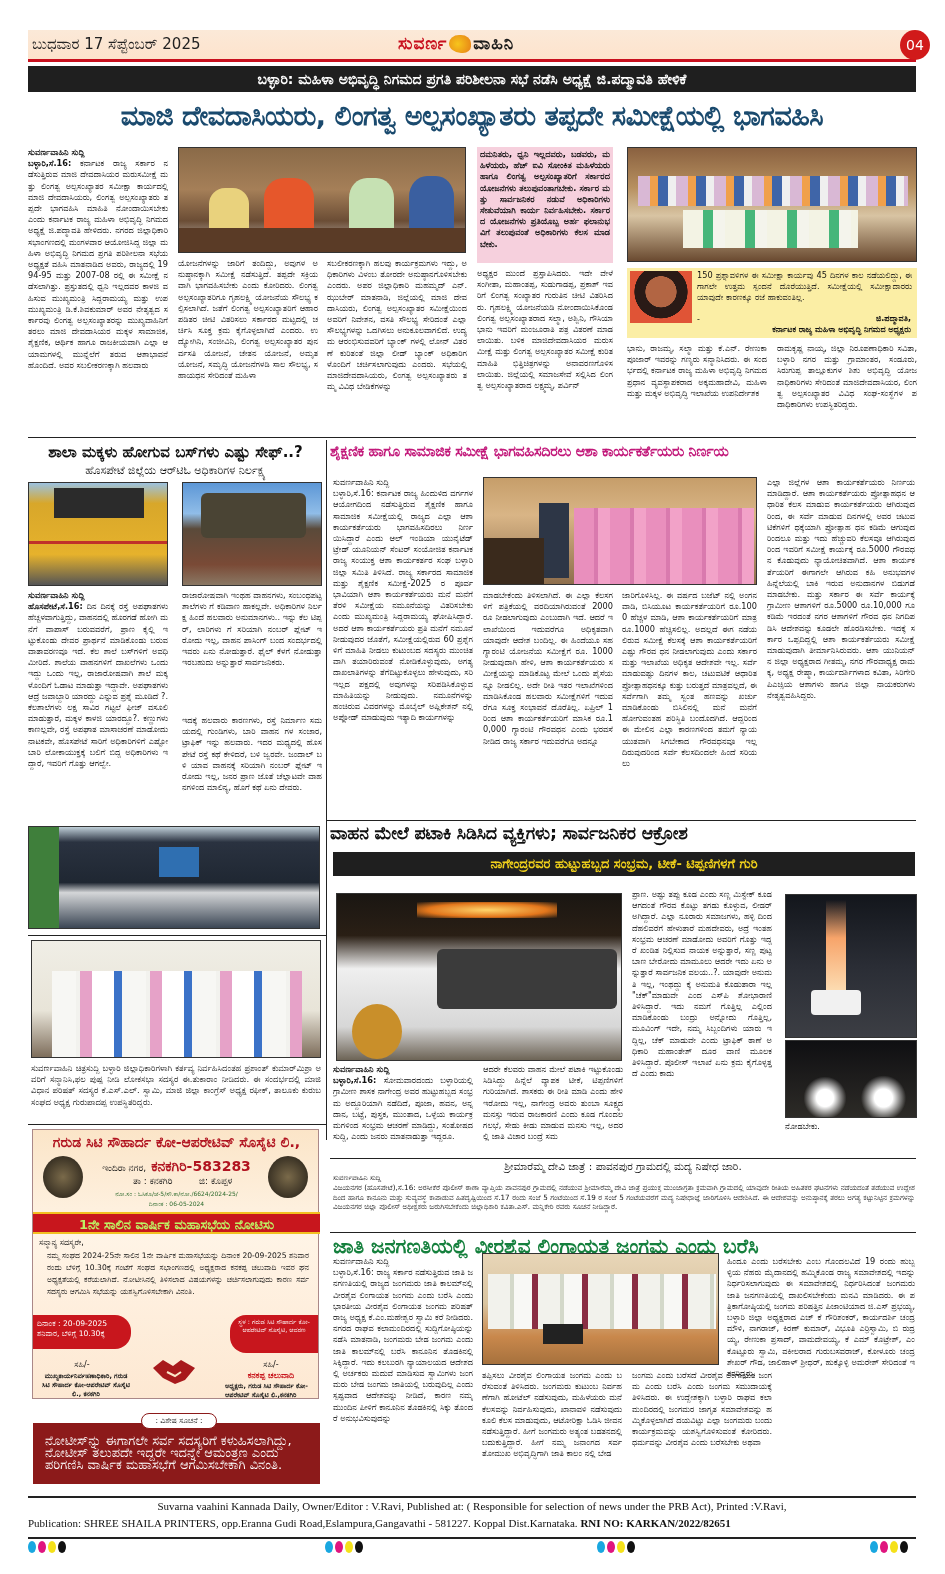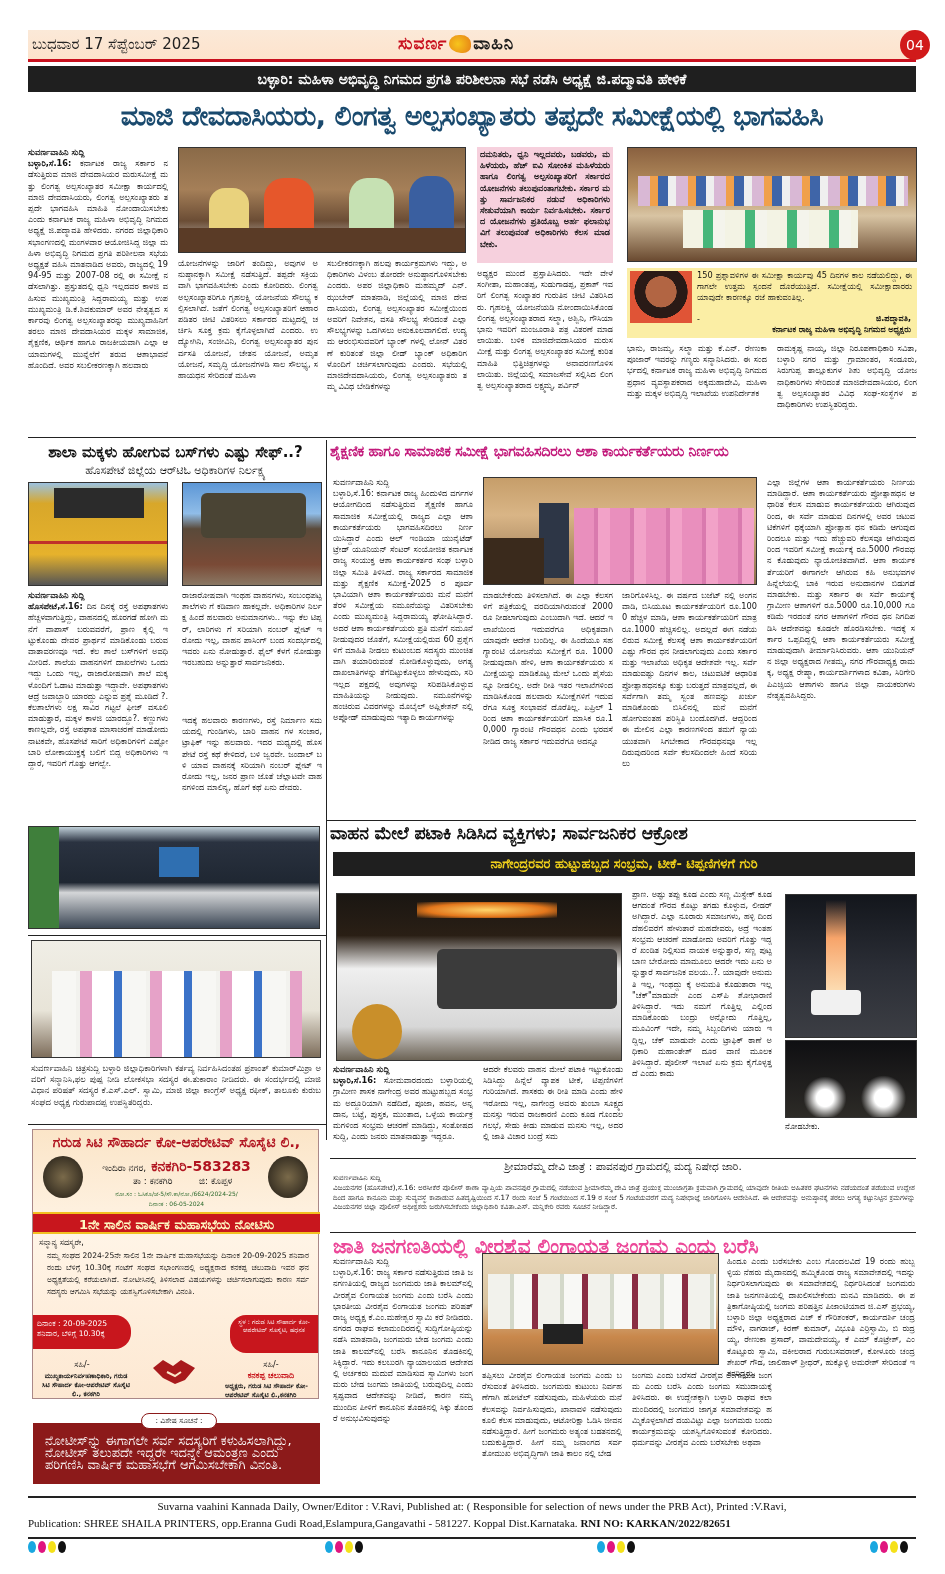--- a/index.html
+++ b/index.html
@@ -102,28 +102,28 @@
   <div class="abs" style="left:10px;top:26px;width:40px;height:42px;border-radius:50%;background:radial-gradient(circle,#7a6a4a,#1f1a14)"></div>
   <div class="abs" style="right:10px;top:26px;width:40px;height:42px;border-radius:50%;background:radial-gradient(circle,#7a6a4a,#1f1a14)"></div>
   <div class="abs" style="left:0;top:26px;width:287px;text-align:center;white-space:nowrap">
     <span style="font-size:9px">ಇಂದಿರಾ ನಗರ,</span>
     <span style="font-size:14px;font-weight:bold;color:#b11420">ಕನಕಗಿರಿ-583283</span>
   </div>
   <div class="abs" style="left:100px;top:46px;font-size:9px">ತಾ : ಕನಕಗಿರಿ</div>
   <div class="abs" style="left:166px;top:46px;font-size:9px">ಜಿ: ಕೊಪ್ಪಳ</div>
   <div class="abs" style="left:0;top:60px;width:287px;text-align:center;font-size:6px;color:#2c6a2c">ನೋ.ಸಂ : ಓಸಿಕೊ/ಜೆ-5/ಸೌ.ಕಾ/ನೋ./6624/2024-25/</div>
   <div class="abs" style="left:0;top:70px;width:287px;text-align:center;font-size:6px;color:#2c6a2c">ದಿನಾಂಕ : 06-05-2024</div>
-  <div class="abs" style="left:0;top:82px;width:287px;height:22px;line-height:22px;background:#c8161d;color:#fef9c3;text-align:center;font-size:13px;font-weight:bold;border-top:2px solid #f2c021;border-bottom:2px solid #f2c021">1ನೇ ಸಾಲಿನ ವಾರ್ಷಿಕ ಮಹಾಸಭೆಯ ನೋಟಿಸು</div>
+  <div class="abs" style="left:0;top:82px;width:287px;height:22px;line-height:22px;background:#c8161d;color:#bef264;text-align:center;font-size:13px;font-weight:bold;border-top:2px solid #f2c021;border-bottom:2px solid #f2c021">1ನೇ ಸಾಲಿನ ವಾರ್ಷಿಕ ಮಹಾಸಭೆಯ ನೋಟಿಸು</div>
   <div class="abs" style="left:6px;top:108px;font-size:8px">ಸನ್ಮಾನ್ಯ ಸದಸ್ಯರೇ,</div>
   <div class="abs" style="left:14px;top:120px;width:262px;font-size:7.6px;line-height:12px;text-align:justify">ನಮ್ಮ ಸಂಘದ 2024-25ನೇ ಸಾಲಿನ 1ನೇ ವಾರ್ಷಿಕ ಮಹಾಸಭೆಯನ್ನು ದಿನಾಂಕ 20-09-2025 ಶನಿವಾರ ರಂದು ಬೆಳಿಗ್ಗೆ 10.30ಕ್ಕೆ ಗಂಟೆಗೆ ಸಂಘದ ಸಭಾಂಗಣದಲ್ಲಿ ಅಧ್ಯಕ್ಷರಾದ ಕನಕಪ್ಪ ಚಲುವಾದಿ ಇವರ ಘನ ಅಧ್ಯಕ್ಷತೆಯಲ್ಲಿ ಕರೆಯಲಾಗಿದೆ. ನೋಟೀಸಿನಲ್ಲಿ ತಿಳಿಸಲಾದ ವಿಷಯಗಳನ್ನು ಚರ್ಚಿಸಲಾಗುವುದು ಕಾರಣ ಸರ್ವ ಸದಸ್ಯರು ಆಗಮಿಸಿ ಸಭೆಯನ್ನು ಯಶಸ್ವಿಗೊಳಿಸಬೇಕಾಗಿ ವಿನಂತಿ.</div>
   <div class="abs" style="left:0;top:185px;width:98px;height:34px;background:#c8161d;color:#fff;font-size:7.6px;padding:4px;border-radius:0 16px 16px 0">
     <div>ದಿನಾಂಕ : 20-09-2025</div>
     <div>ಶನಿವಾರ, ಬೆಳಿಗ್ಗೆ 10.30ಕ್ಕೆ</div>
   </div>
-  <div class="abs" style="right:0;top:185px;width:88px;height:38px;background:#c8161d;color:#fff;font-size:6.4px;padding:3px 6px;border-radius:16px 0 0 16px;text-align:center">ಸ್ಥಳ : ಗರುಡ ಸಿಟಿ ಸೌಹಾರ್ದ ಕೋ-ಆಪರೇಟಿವ್ ಸೊಸೈಟಿ, ಹಧನಕ</div>
+  <div class="abs" style="right:0;top:185px;width:88px;height:38px;background:#c8161d;color:#fff;font-size:6.4px;padding:3px 6px;border-radius:16px 0 0 16px;text-align:center">ಸ್ಥಳ : ಗರುಡ ಸಿಟಿ ಸೌಹಾರ್ದ ಕೋ-ಆಪರೇಟಿವ್ ಸೊಸೈಟಿ, ಆವರಣ</div>
   <div class="abs" style="left:0;top:230px;width:98px;text-align:center;font-size:8px">ಸಹಿ/-</div>
   <div class="abs" style="left:8px;top:242px;width:90px;text-align:center;font-size:6.5px;font-weight:bold;line-height:9px">ಮುಖ್ಯಕಾರ್ಯನಿರ್ವಹಣಾಧಿಕಾರಿ, ಗರುಡ ಸಿಟಿ ಸೌಹಾರ್ದ ಕೋ-ಆಪರೇಟಿವ್ ಸೊಸೈಟಿ ಲಿ., ಕನಕಗಿರಿ</div>
   <div class="abs" style="left:118px;top:224px;width:46px;height:34px">
     <svg width="46" height="34" viewBox="0 0 46 34">
         <path d="M2 14 L12 6 L22 12 L30 6 L44 14 L34 26 L24 30 L12 24 Z" fill="#a8191c"></path>
         <path d="M16 18 L24 22 L30 18" stroke="#fbe5c8" stroke-width="2" fill="none"></path>
       </svg>
   </div>
   <div class="abs" style="left:189px;top:230px;width:98px;text-align:center;font-size:8px">ಸಹಿ/-</div>
   <div class="abs" style="left:189px;top:241px;width:98px;text-align:center;font-size:8px;font-weight:bold;color:#c8161d">ಕನಕಪ್ಪ ಚಲುವಾದಿ</div>
@@ -169,21 +169,21 @@
 </div>
 <div class="abs photo" style="left:785px;top:1040px;width:132px;height:78px;background:radial-gradient(circle at 30% 75%,#fff 0 8%,transparent 20%),radial-gradient(circle at 75% 75%,#fff 0 8%,transparent 20%),linear-gradient(180deg,#0f0f12,#2d2b27)"></div>
 <div class="abs txt" style="left:785px;top:1121px;width:132px;height:14px">ನೋಡಬೇಕು.</div>
 
 <div class="abs hr" style="left:330px;top:1158px;width:586px;height:1px"></div>
 <div class="abs" style="left:330px;top:1160px;width:586px;text-align:center;font-size:10.5px;white-space:nowrap">ಶ್ರೀಮಾರೆಮ್ಮ ದೇವಿ ಜಾತ್ರೆ : ಪಾವನಪುರ ಗ್ರಾಮದಲ್ಲಿ ಮದ್ಯ ನಿಷೇಧ ಜಾರಿ.</div>
 <div class="abs" style="left:333px;top:1174px;font-size:7px">ಸುವರ್ಣವಾಹಿನಿ ಸುದ್ದಿ</div>
 <div class="abs txt" style="left:333px;top:1183px;width:582px;height:46px;font-size:7.2px;line-height:9.6px">ವಿಜಯನಗರ (ಹೊಸಪೇಟೆ),ಸೆ.16: ಅರಸೀಕೆರೆ ಪೊಲೀಸ್ ಠಾಣಾ ವ್ಯಾಪ್ತಿಯ ಪಾವನಪುರ ಗ್ರಾಮದಲ್ಲಿ ನಡೆಯುವ ಶ್ರೀಮಾರೆಮ್ಮ ದೇವಿ ಜಾತ್ರೆ ಪ್ರಯುಕ್ತ ಮುಂಜಾಗ್ರತಾ ಕ್ರಮವಾಗಿ ಗ್ರಾಮದಲ್ಲಿ ಯಾವುದೇ ರೀತಿಯ ಅಹಿತಕರ ಘಟನೆಗಳು ನಡೆಯದಂತೆ ತಡೆಯುವ ಉದ್ದೇಶದಿಂದ ಹಾಗೂ ಕಾನೂನು ಮತ್ತು ಸುವ್ಯವಸ್ಥೆ ಕಾಪಾಡುವ ಹಿತದೃಷ್ಟಿಯಿಂದ ಸೆ.17 ರಂದು ಸಂಜೆ 5 ಗಂಟೆಯಿಂದ ಸೆ.19 ರ ಸಂಜೆ 5 ಗಂಟೆಯವರೆಗೆ ಮದ್ಯ ನಿಷೇಧಾಜ್ಞೆ ಜಾರಿಗೊಳಿಸಿ ಆದೇಶಿಸಿದೆ. ಈ ಆದೇಶವನ್ನು ಅನುಷ್ಠಾನಕ್ಕೆ ತರಲು ಅಗತ್ಯ ಕಟ್ಟುನಿಟ್ಟಿನ ಕ್ರಮಗಳನ್ನು ವಿಜಯನಗರ ಜಿಲ್ಲಾ ಪೊಲೀಸ್ ಅಧೀಕ್ಷಕರು ಜರುಗಿಸಬೇಕೆಂದು ಜಿಲ್ಲಾಧಿಕಾರಿ ಕವಿತಾ.ಎಸ್. ಮನ್ನಿಕೇರಿ ರವರು ಸೂಚನೆ ನೀಡಿದ್ದಾರೆ.</div>
 <div class="abs hr" style="left:330px;top:1232px;width:586px;height:1px"></div>
 
-<div class="abs" style="left:333px;top:1234px;width:582px;font-size:20px;font-weight:bold;color:#ec4899;white-space:nowrap">ಜಾತಿ ಜನಗಣತಿಯಲ್ಲಿ ವೀರಶೈವ ಲಿಂಗಾಯತ ಜಂಗಮ ಎಂದು ಬರೆಸಿ</div>
+<div class="abs" style="left:333px;top:1234px;width:582px;font-size:20px;font-weight:bold;color:#15803d;white-space:nowrap">ಜಾತಿ ಜನಗಣತಿಯಲ್ಲಿ ವೀರಶೈವ ಲಿಂಗಾಯತ ಜಂಗಮ ಎಂದು ಬರೆಸಿ</div>
 <div class="abs txt" style="left:333px;top:1256px;width:140px;height:234px">
   <span>ಸುವರ್ಣವಾಹಿನಿ ಸುದ್ದಿ</span><br>
   <span>ಬಳ್ಳಾರಿ,ಸೆ.16:</span>
   <span>ರಾಜ್ಯ ಸರ್ಕಾರ ನಡೆಸುತ್ತಿರುವ ಜಾತಿ ಜನಗಣತಿಯಲ್ಲಿ ರಾಜ್ಯದ ಜಂಗಮರು ಜಾತಿ ಕಾಲಮ್‌ನಲ್ಲಿ ವೀರಶೈವ ಲಿಂಗಾಯತ ಜಂಗಮ ಎಂದು ಬರೆಸಿ ಎಂದು ಭಾರತೀಯ ವೀರಶೈವ ಲಿಂಗಾಯತ ಜಂಗಮ ಪರಿಷತ್ ರಾಜ್ಯ ಅಧ್ಯಕ್ಷ ಕೆ.ಎಂ.ಮಹೇಶ್ವರ ಸ್ವಾಮಿ ಕರೆ ನೀಡಿದರು. ನಗರದ ರಾಘವ ಕಲಾಮಂದಿರದಲ್ಲಿ ಸುದ್ದಿಗೋಷ್ಠಿಯನ್ನು ನಡೆಸಿ ಮಾತನಾಡಿ, ಜಂಗಮರು ಬೇಡ ಜಂಗಮ ಎಂದು ಜಾತಿ ಕಾಲಮ್‌ನಲ್ಲಿ ಬರೆಸಿ ಕಾನೂನಿನ ತೊಡಕಿನಲ್ಲಿ ಸಿಕ್ಕಿದ್ದಾರೆ. ಇದು ಕಲಬುರಗಿ ನ್ಯಾಯಾಲಯದ ಆದೇಶದಲ್ಲಿ ಅರ್ಚಕರು ಮದುವೆ ಮಾಡಿಸುವ ಸ್ವಾಮಿಗಳು ಜಂಗಮರು ಬೇಡ ಜಂಗಮ ಜಾತಿಯಲ್ಲಿ ಬರುವುದಿಲ್ಲ ಎಂದು ಸ್ಪಷ್ಟವಾದ ಆದೇಶವನ್ನು ನೀಡಿದೆ, ಕಾರಣ ನಮ್ಮ ಮುಂದಿನ ಪೀಳಿಗೆ ಕಾನೂನಿನ ತೊಡಕಿನಲ್ಲಿ ಸಿಕ್ಕು ತೊಂದರೆ ಅನುಭವಿಸುವುದನ್ನು</span>
 </div>
 <div class="abs photo" style="left:482px;top:1253px;width:237px;height:112px;background:linear-gradient(180deg,#e8d6b8 0%,#d9c4a0 45%,#c9884c 75%,#a6713d 100%)">
   <div class="abs" style="left:5px;top:20px;width:228px;height:55px;background:repeating-linear-gradient(90deg,#f2f2ec 0 22px,#d3d8c9 22px 26px,#f8f8f5 26px 44px,#8a2d43 44px 50px)"></div>
   <div class="abs" style="left:60px;top:70px;width:40px;height:20px;background:#222"></div>
 </div>
 <div class="abs txt" style="left:482px;top:1370px;width:140px;height:120px">ತಪ್ಪಿಸಲು ವೀರಶೈವ ಲಿಂಗಾಯತ ಜಂಗಮ ಎಂದು ಬರೆಸುವಂತೆ ತಿಳಿಸಿದರು. ಜಂಗಮರು ಕುಟುಂಬ ನಿರ್ವಹಣೆಗಾಗಿ ಹೋಟೆಲ್ ನಡೆಸುವುದು, ಮಹಿಳೆಯರು ಮನೆ ಕೆಲಸವನ್ನು ನಿರ್ವಹಿಸುವುದು, ಖಾನಾವಳಿ ನಡೆಸುವುದು ಕೂಲಿ ಕೆಲಸ ಮಾಡುವುದು, ಆಟೋರಿಕ್ಷಾ ಓಡಿಸಿ ಜೀವನ ನಡೆಸುತ್ತಿದ್ದಾರೆ. ಹೀಗೆ ಜಂಗಮರು ಅತ್ಯಂತ ಬಡತನದಲ್ಲಿ ಬದುಕುತ್ತಿದ್ದಾರೆ. ಹೀಗೆ ನಮ್ಮ ಜನಾಂಗದ ಸರ್ವತೋಮುಖ ಅಭಿವೃದ್ಧಿಗಾಗಿ ಜಾತಿ ಕಾಲಂ ನಲ್ಲಿ ಬೇಡ</div>

